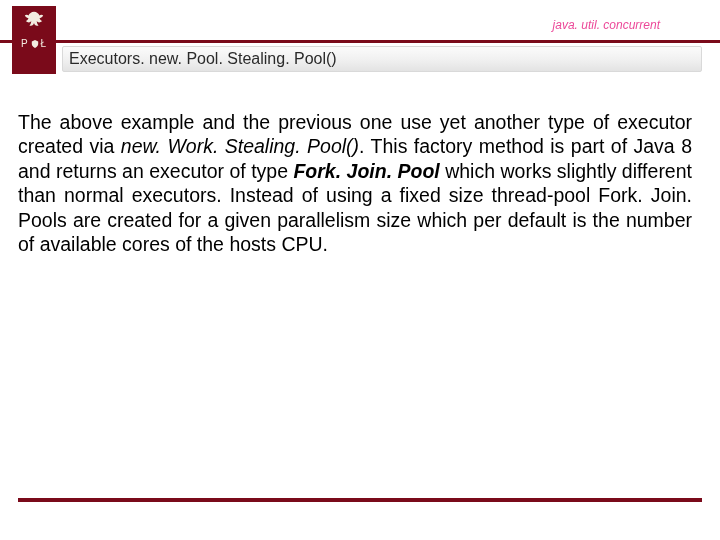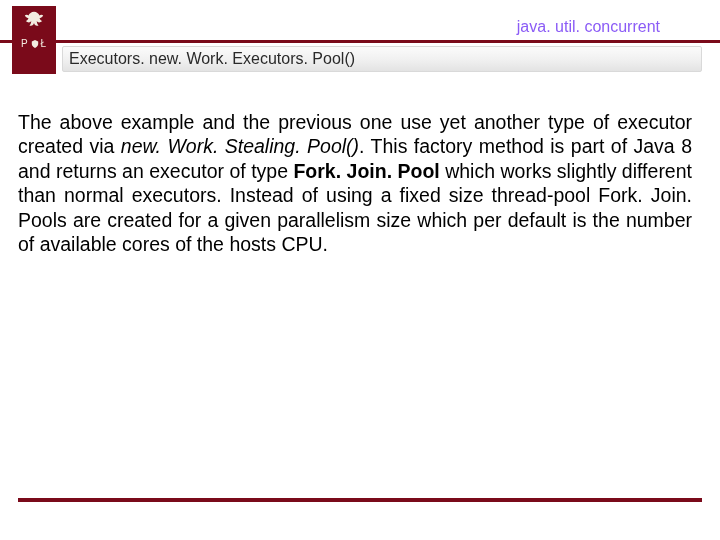--- a/index.html
+++ b/index.html
@@ -11,22 +11,23 @@
     background: #fff;
   }
   .header-area {
     position: relative;
     height: 78px;
   }
   .package-label {
     position: absolute;
     top: 18px;
     right: 60px;
-    font-size: 16px;
-    color: #8b5cf6;
+    font-size: 12px;
+    font-style: italic;
+    color: #ec4899;
   }
   .top-rule {
     position: absolute;
     top: 40px;
     left: 0;
     width: 720px;
     height: 3px;
     background: #7a0a1a;
   }
   .logo-block {
@@ -80,21 +81,21 @@
     position: absolute;
     top: 110px;
     left: 18px;
     right: 28px;
     font-size: 19.5px;
     line-height: 1.25;
     color: #000;
     text-align: justify;
   }
   .body-text .ital { font-style: italic; font-weight: normal; }
-  .body-text .bold { font-weight: bold; }
+  .body-text .bold { font-style: italic; font-weight: bold; }
   .bottom-rule {
     position: absolute;
     bottom: 38px;
     left: 18px;
     right: 18px;
     height: 4px;
     background: #7a0a1a;
   }
 </style>
 </head>
@@ -115,21 +116,21 @@
       <div class="logo-text">
         <span>P</span>
         <svg class="mini" viewBox="0 0 10 10">
             <path d="M5 0 L9 2 L9 5 C9 8 5 10 5 10 C5 10 1 8 1 5 L1 2 Z"></path>
           </svg>
         <span>Ł</span>
       </div>
     </div>
 
     <div class="title-bar">
-      <span>Executors. new. Work. Executors. Pool()</span>
+      <span>Executors. new. Pool. Stealing. Pool()</span>
     </div>
   </div>
 
   <p class="body-text">
     <span>The above example and the previous one use yet another type of executor created via </span><span class="ital">new. Work. Stealing. Pool()</span><span>. This factory method is part of Java 8 and returns an executor of type </span><span class="bold">Fork. Join. Pool</span><span> which works slightly different than normal executors. Instead of using a fixed size thread-pool Fork. Join. Pools are created for a given parallelism size which per default is the number of available cores of the hosts CPU.</span>
   </p>
 
   <div class="bottom-rule"></div>
 
 </div>

